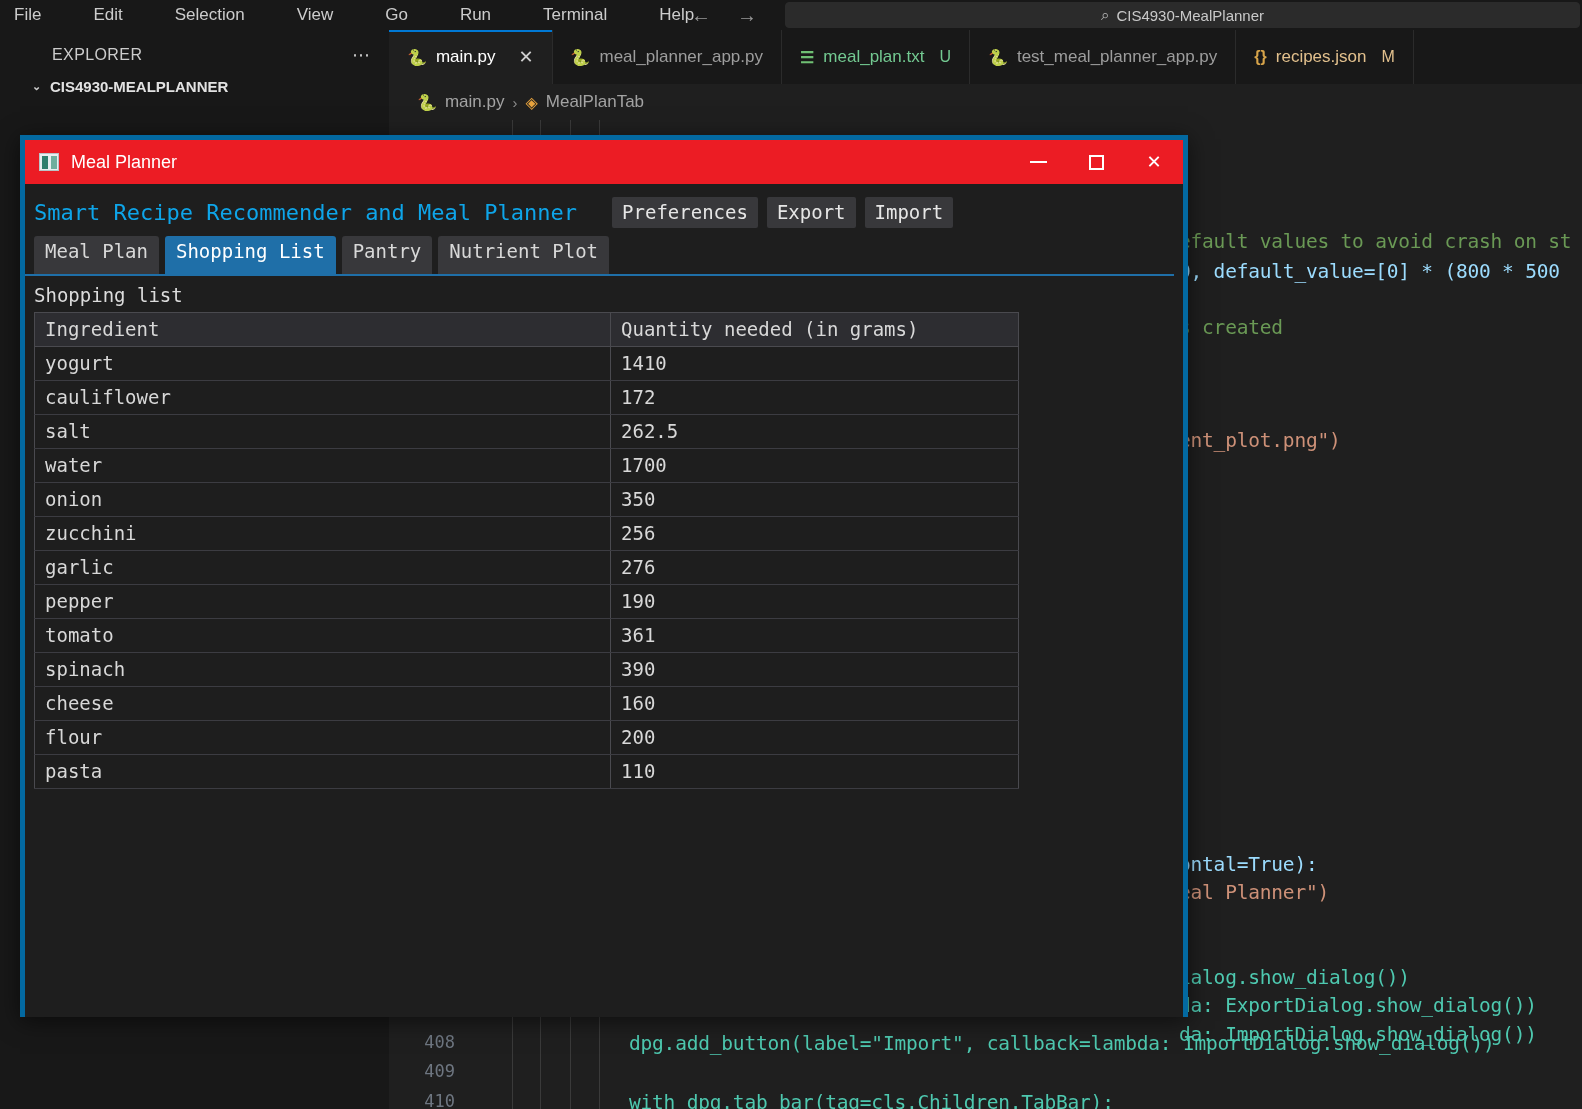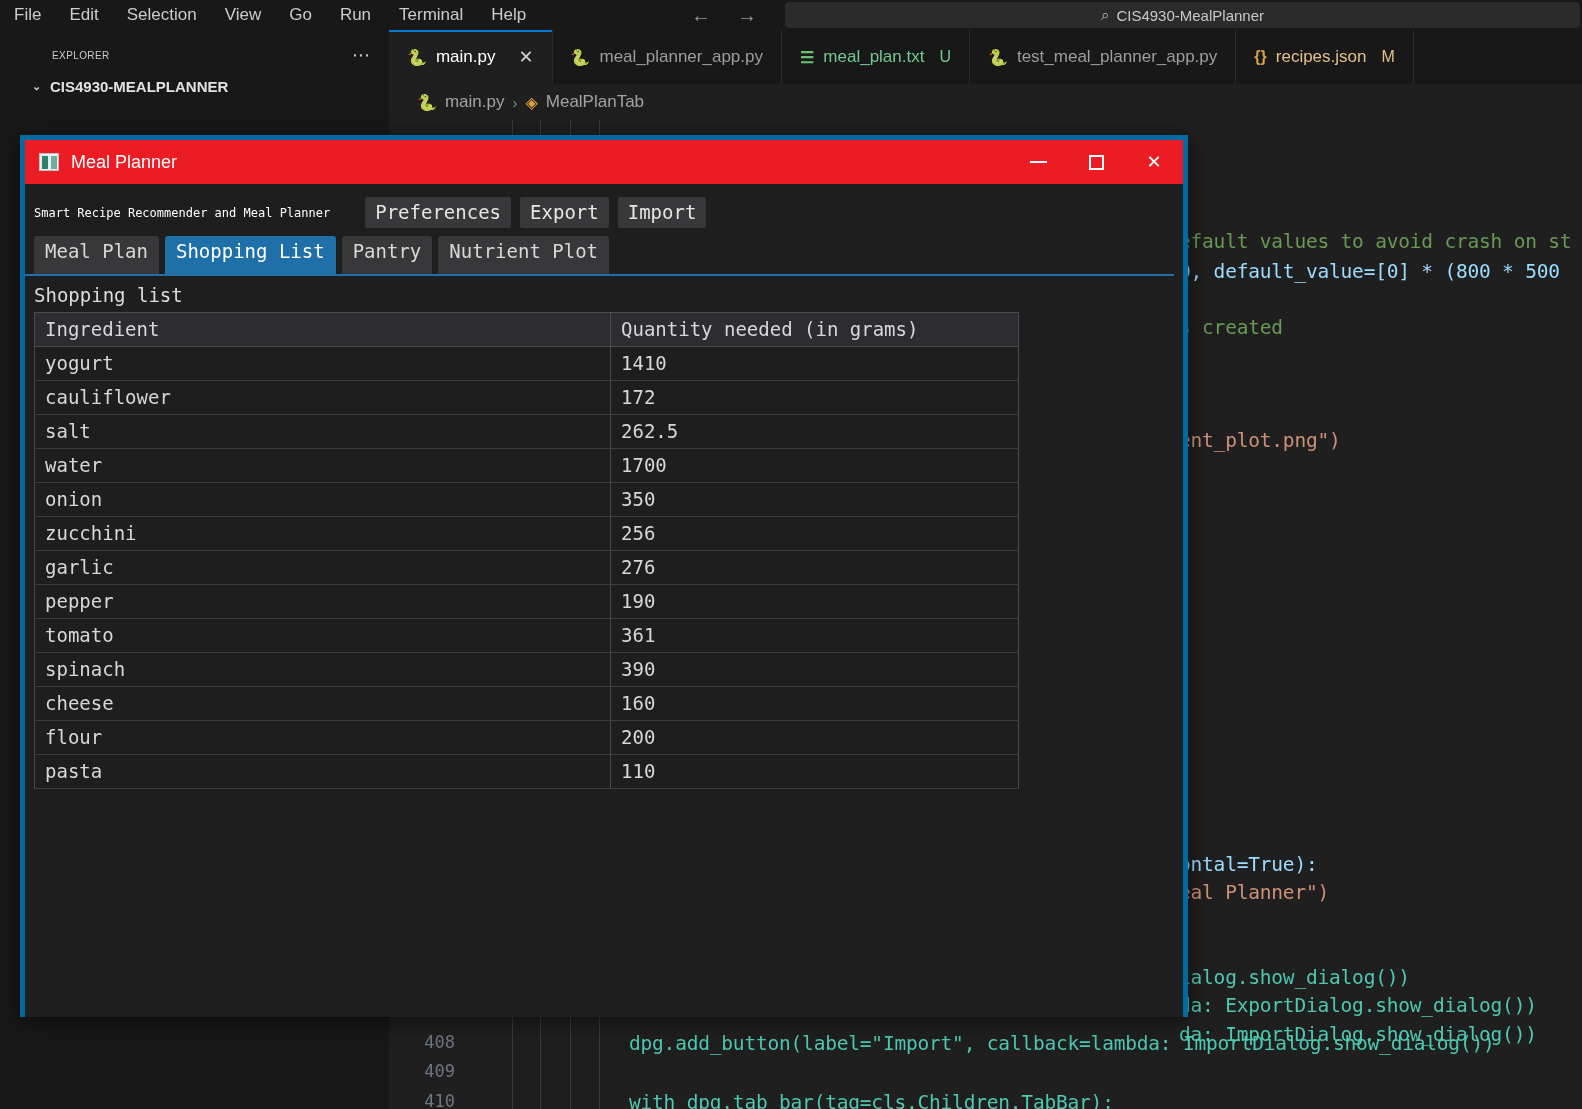--- a/index.html
+++ b/index.html
@@ -9,21 +9,21 @@
     font-family: "Liberation Sans", sans-serif;
     overflow: hidden;
   }
   #root { position: relative; width: 1582px; height: 1109px; }
 
   
   .vscode { position: absolute; inset: 0; background: #1f1f1f; color: #cccccc; }
 
   .menubar {
     position: absolute; left: 0; top: 0; width: 1582px; height: 30px;
-    background: #181818; display: flex; align-items: center;
+    background: #181818; display: flex; align-items: center; gap: 24px;
   }
   .menu-item {
     font-size: 17px; color: #cccccc; padding: 0 14px; line-height: 30px;
     white-space: nowrap; cursor: default;
   }
   .nav-arrows { position: absolute; left: 690px; top: 0; height: 30px;
     display: flex; align-items: center; gap: 24px; }
   .nav-arrow { font-size: 20px; color: #9a9a9a; width: 22px; text-align: center; }
   .searchbox {
     position: absolute; left: 785px; top: 2px; width: 795px; height: 26px;
@@ -38,21 +38,21 @@
     background: #181818;
   }
   .sidebar {
     position: absolute; left: 14px; top: 30px; width: 375px; bottom: 0;
     background: #181818;
   }
   .sidebar-header {
     display: flex; align-items: center; justify-content: space-between;
     padding: 14px 18px 8px 38px;
   }
-  .sidebar-title { font-size: 10px; letter-spacing: .4px; color: #cccccc; text-align: right; }
+  .sidebar-title { font-size: 16px; letter-spacing: .4px; color: #cccccc; text-align: right; }
   .sidebar-dots { font-size: 18px; color: #cccccc; letter-spacing: 1px; }
   .tree-root {
     display: flex; align-items: center; gap: 6px; padding: 4px 0 4px 18px;
     font-size: 15px; font-weight: bold; color: #e2e2e2;
   }
   .chev { font-size: 11px; color: #cccccc; display:inline-block; width:12px;}
 
   .editor-area { position: absolute; left: 389px; top: 30px; right: 0; bottom: 0;
     background: #1f1f1f; }
   .tabstrip { position: relative; height: 54px; background: #181818;
@@ -127,21 +127,21 @@
     justify-content: center; color: #fff; }
   .winbtn .gl { font-size: 18px; line-height: 1; }
   .min-gl { display:block; width: 17px; height: 2px; background: #fff; }
   .max-gl { display:block; width: 15px; height: 15px; border: 2px solid #fff; }
 
   .dlg-body { background: #1e1e1e; height: 833px; position: relative;
     font-family: "DejaVu Sans Mono", monospace; }
   .dlg-toprow {
     display: flex; align-items: center; padding: 13px 0 0 9px; gap: 0;
   }
-  .dlg-heading { font-size: 12px; color: #ffffff; white-space: pre; }
+  .dlg-heading { font-size: 22px; color: #0ea5e9; white-space: pre; }
   .dlg-btns { display: flex; gap: 9px; margin-left: 35px; }
   .dpg-btn {
     background: #38383b; color: #e6e6e6; font-size: 19px;
     padding: 4px 10px 5px; border: none; border-radius: 2px;
     font-family: "DejaVu Sans Mono", monospace; white-space: nowrap; cursor: pointer;
   }
   .dpg-tabbar {
     display: flex; gap: 6px; padding: 8px 0 0 9px; align-items: flex-end;
     border-bottom: 2px solid #1f6fa8; margin-right: 9px;
   }

